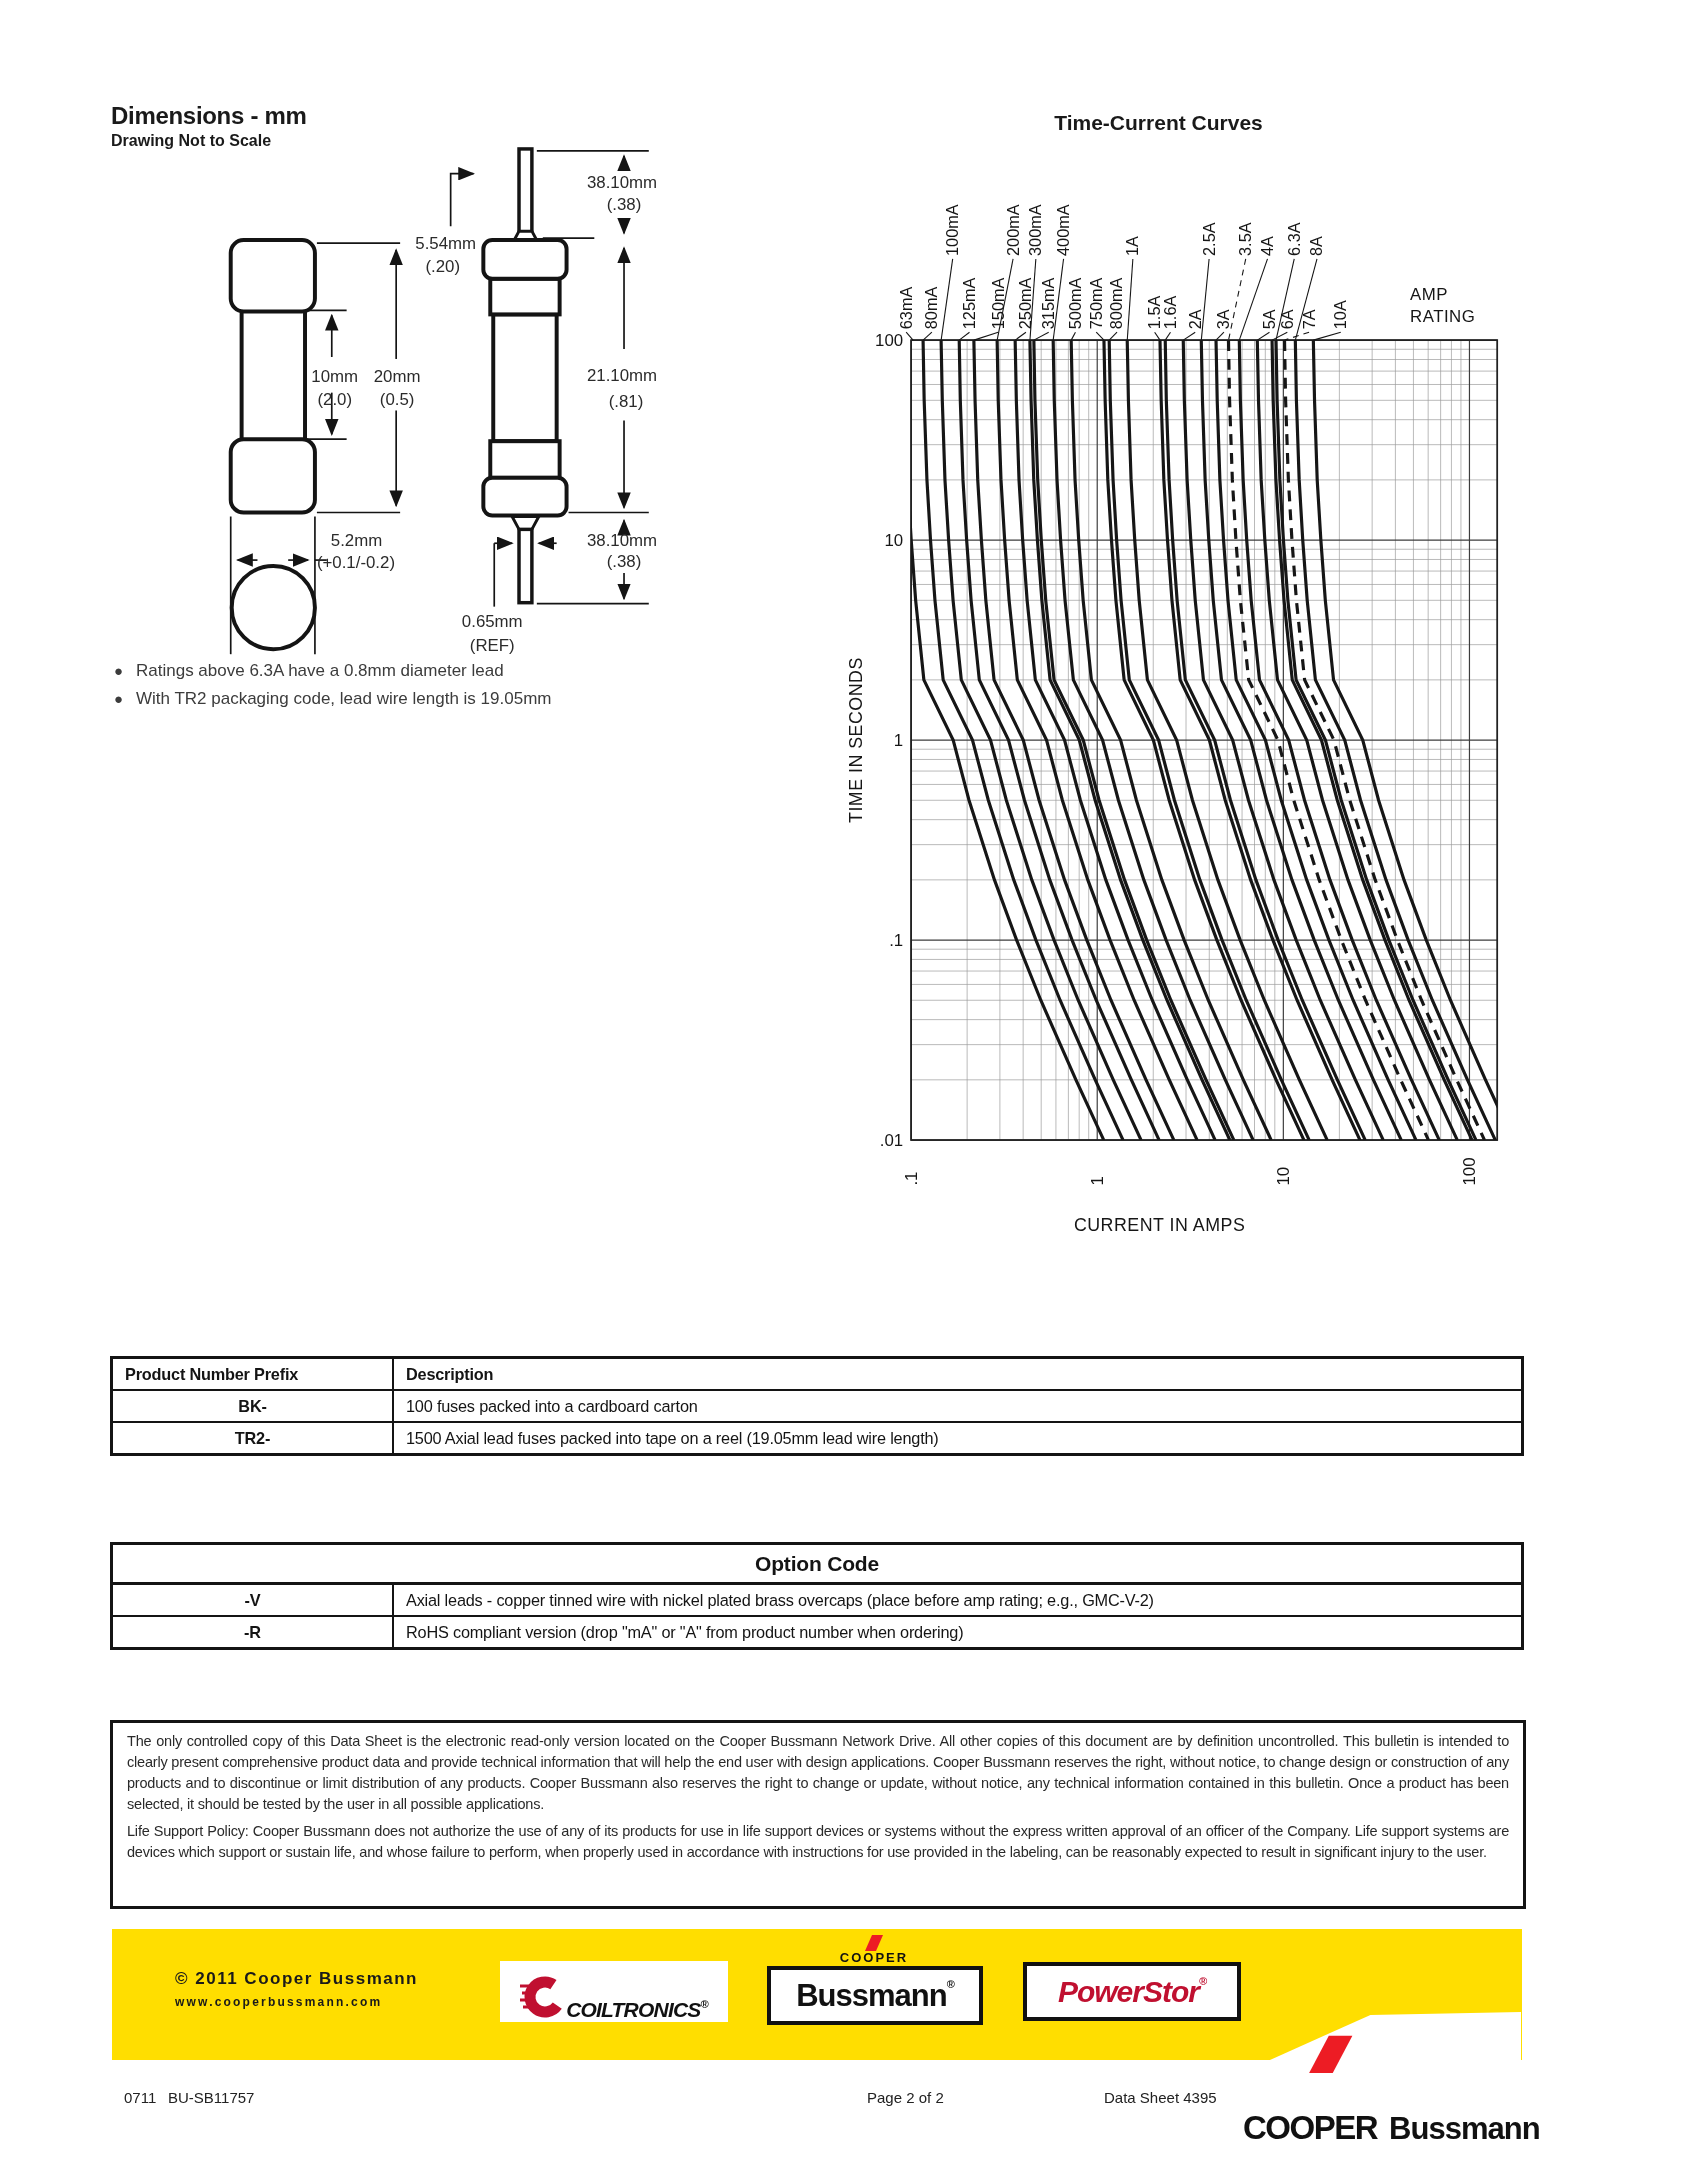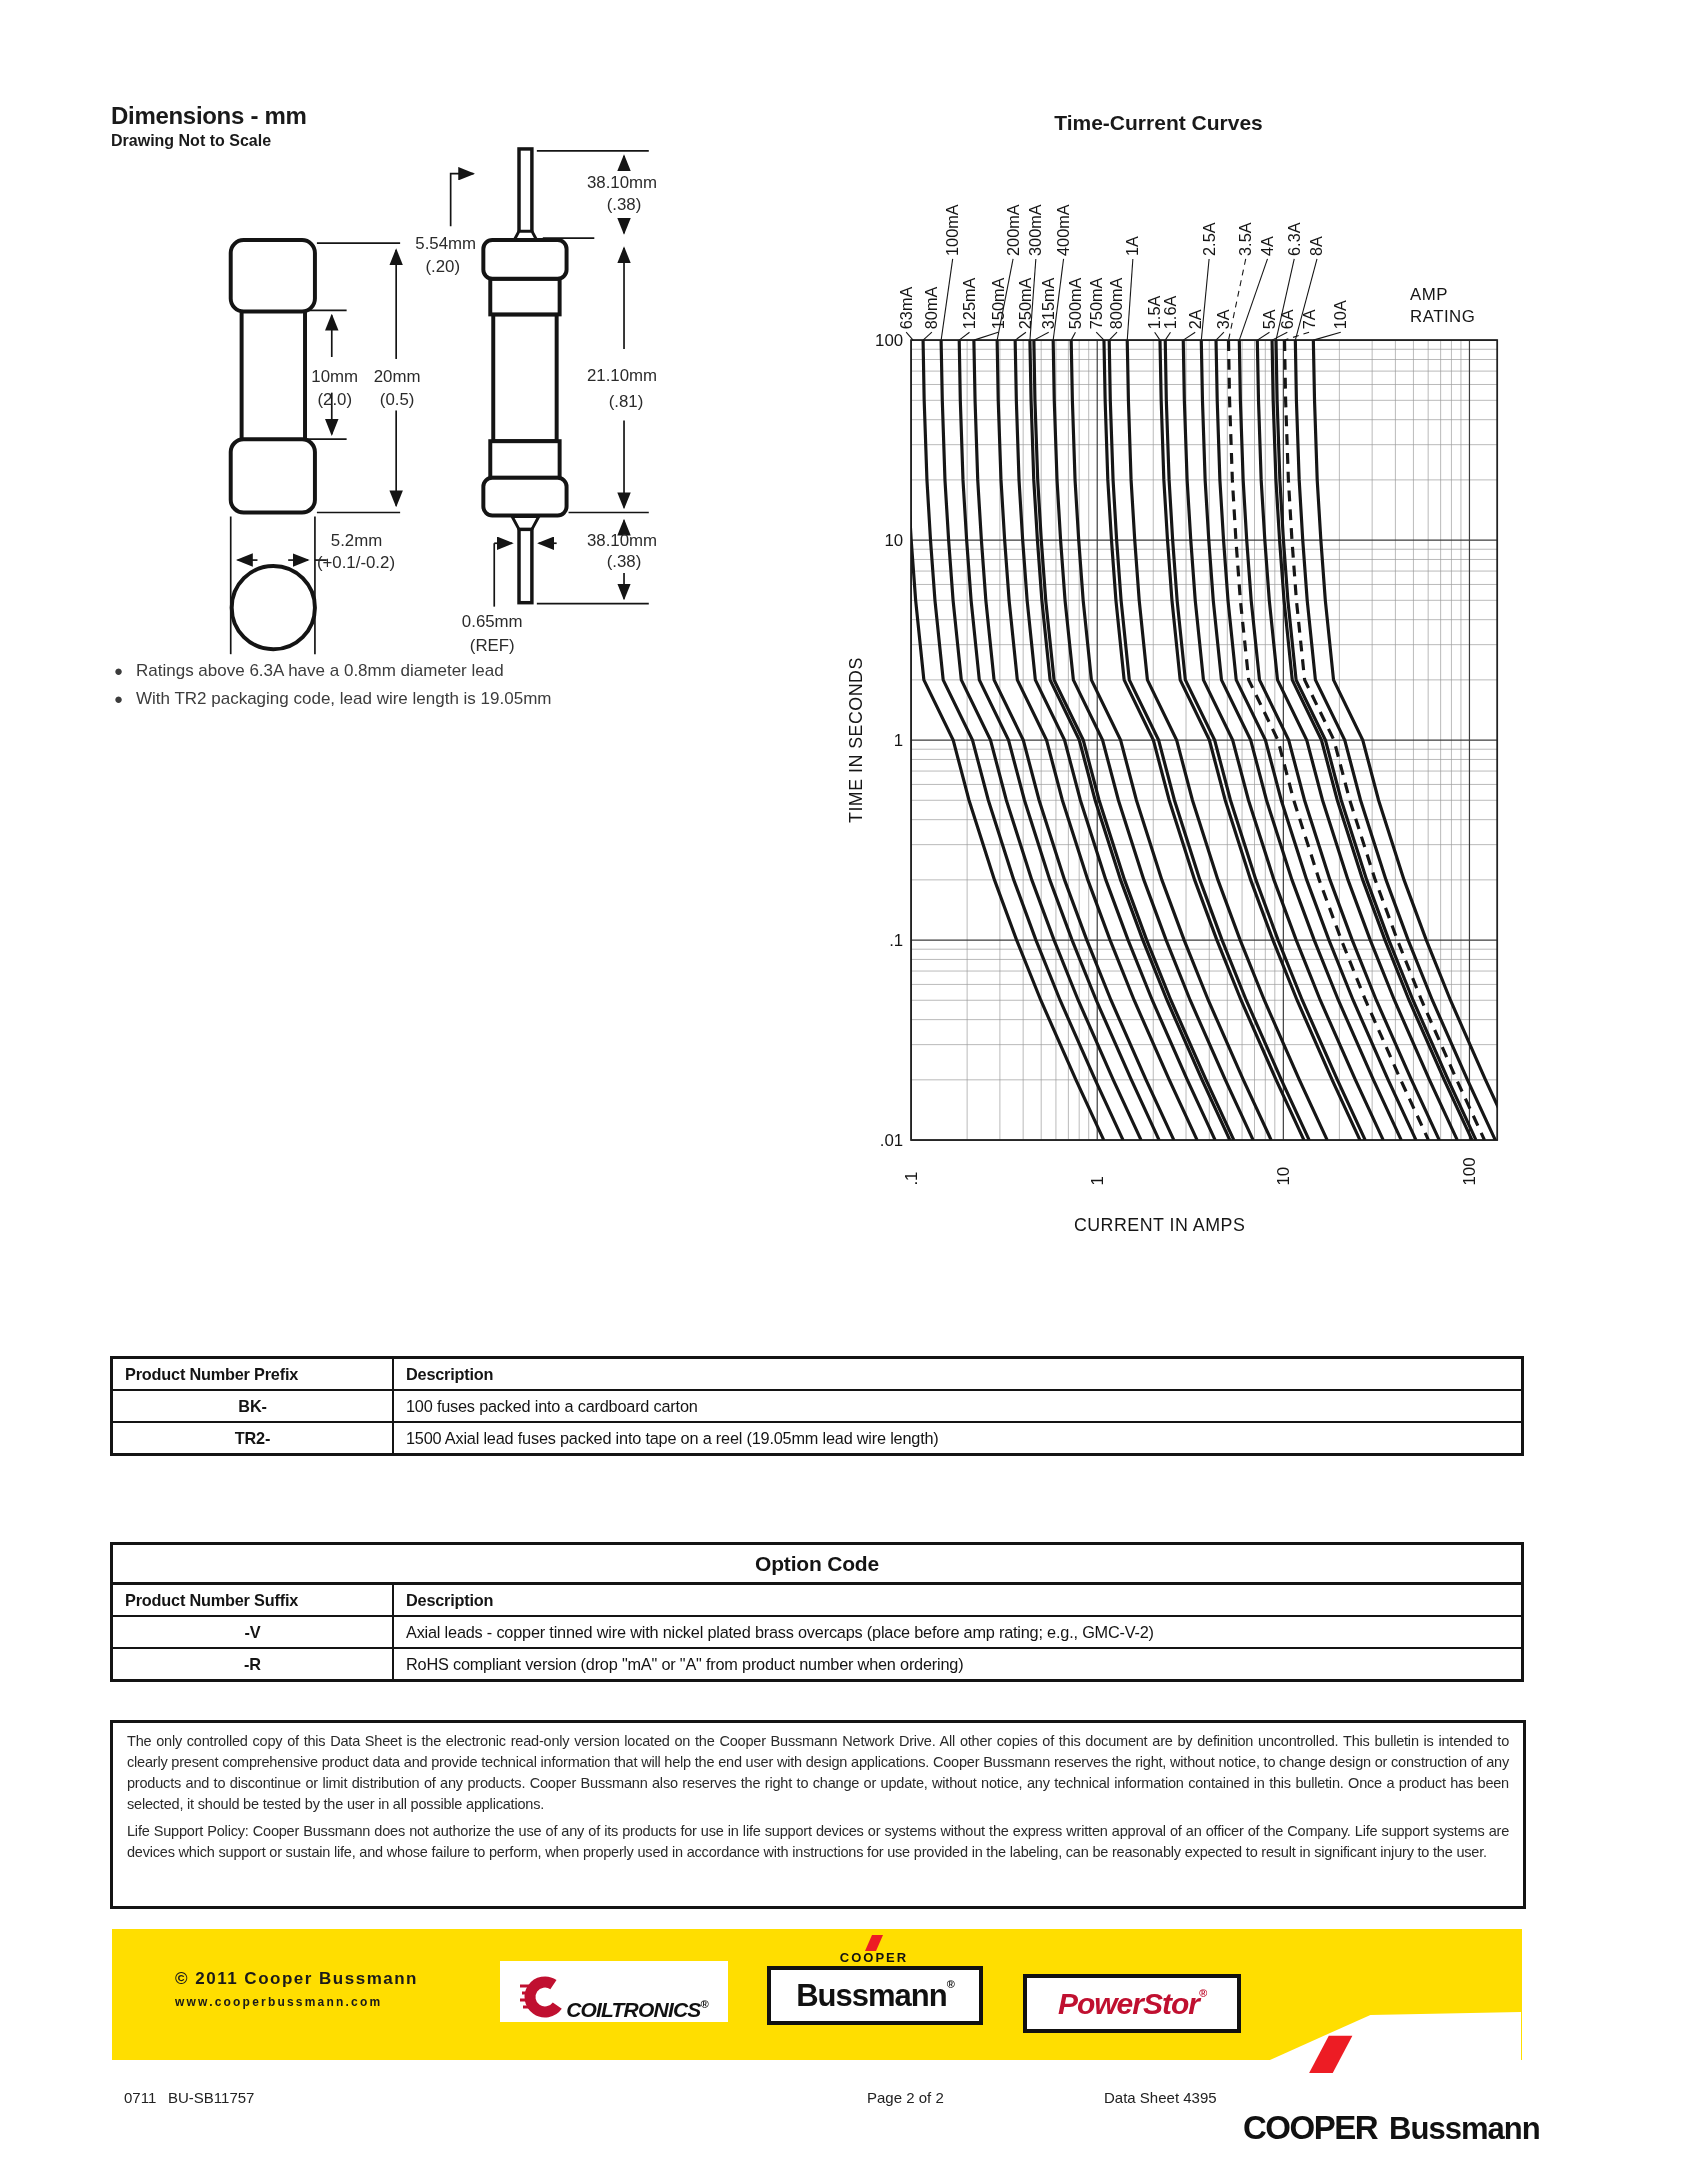--- a/index.html
+++ b/index.html
@@ -37,21 +37,21 @@
   .copyright .l1{font-size:17px;letter-spacing:1.5px;}
   .copyright .l2{font-size:12px;letter-spacing:2.2px;margin-top:6px;}
   .logo-box{position:absolute;background:#ffffff;display:flex;align-items:center;justify-content:center;}
   .coiltronics-box{left:388px;top:32px;width:228px;height:61px;align-items:flex-end;}
   .coiltronics-text{font-size:21px;font-weight:bold;font-style:italic;letter-spacing:-0.8px;color:#111;}
   .bussmann-group{position:absolute;left:655px;top:4px;width:214px;text-align:center;}
   .bussmann-cooper{font-size:13px;font-weight:bold;letter-spacing:2px;color:#111;line-height:13px;}
   .bussmann-box{position:relative;margin-top:2px;width:208px;height:51px;border:4px solid #111;
     background:#fff;display:flex;align-items:center;justify-content:center;}
   .bussmann-text{font-size:31px;font-weight:bold;letter-spacing:-1px;color:#111;}
-  .powerstor-box{left:911px;top:33px;width:210px;height:51px;border:4px solid #111;margin-top:12px;}
+  .powerstor-box{left:911px;top:33px;width:210px;height:51px;border:4px solid #111;}
   .powerstor-text{font-size:30px;font-weight:bold;font-style:italic;letter-spacing:-1px;color:#C01030;}
   .reg{font-size:11px;vertical-align:top;}
   
   .page-brand{left:1243px;top:2069px;white-space:nowrap;margin-top:40px;}
   .page-brand .b1{font-size:33px;font-weight:bold;letter-spacing:-1.5px;color:#111;}
   .page-brand .b2{font-size:31px;font-weight:bold;letter-spacing:-1px;color:#111;}
   .footer-text{font-size:15px;color:#222;top:2089px;}
   svg text{font-family:"Liberation Sans", sans-serif;}
 </style>
 </head>
@@ -340,24 +340,20 @@
           <td>1500 Axial lead fuses packed into tape on a reel (19.05mm lead wire length)</td>
         </tr>
       </tbody>
     </table>
     <table class="data-table" style="top: 1542px;">
       <tbody>
         <tr>
           <td colspan="2" class="title-cell">Option Code</td>
         </tr>
         <tr>
-          <th style="width: 255px;">Product Number Suffix</th>
-          <th>Description</th>
-        </tr>
-        <tr>
           <td class="c1">-V</td>
           <td>Axial leads - copper tinned wire with nickel plated brass overcaps (place before amp rating; e.g., GMC-V-2)</td>
         </tr>
         <tr>
           <td class="c1">-R</td>
           <td>RoHS compliant version (drop "mA" or "A" from product number when ordering)</td>
         </tr>
       </tbody>
     </table>
   </div>

